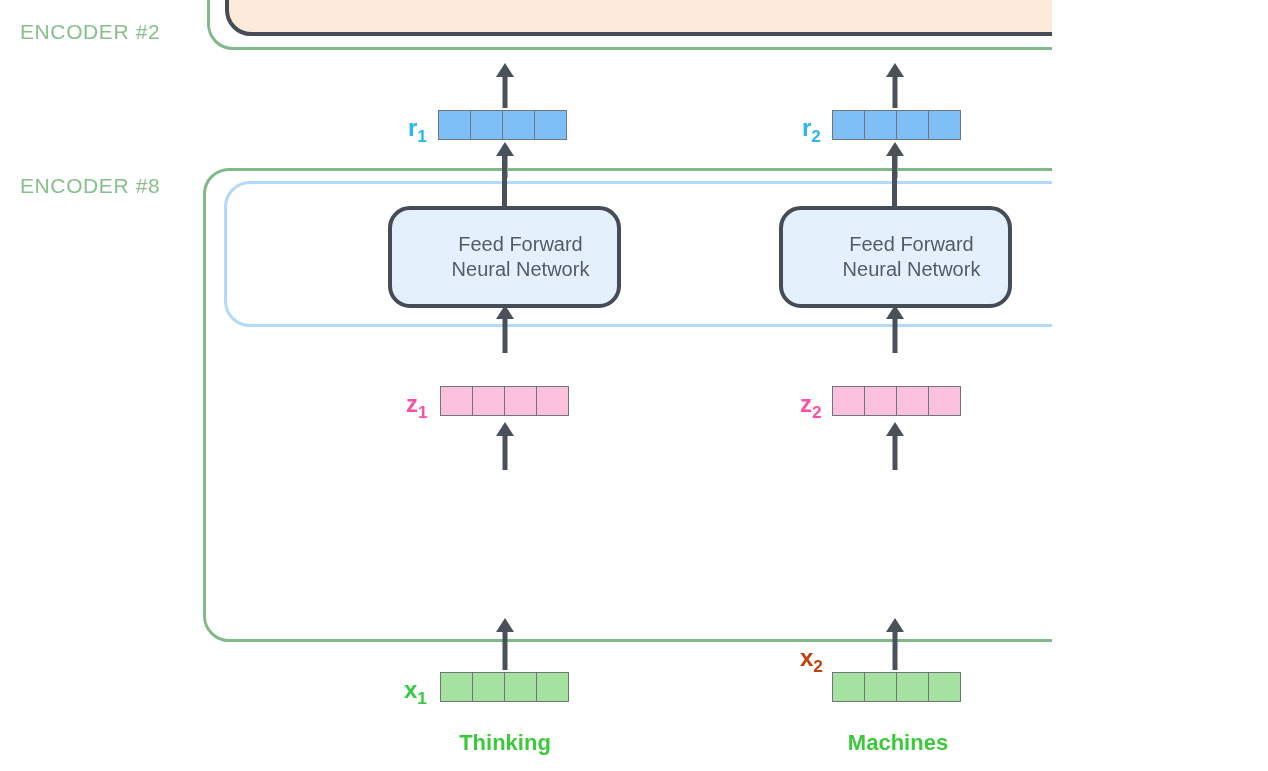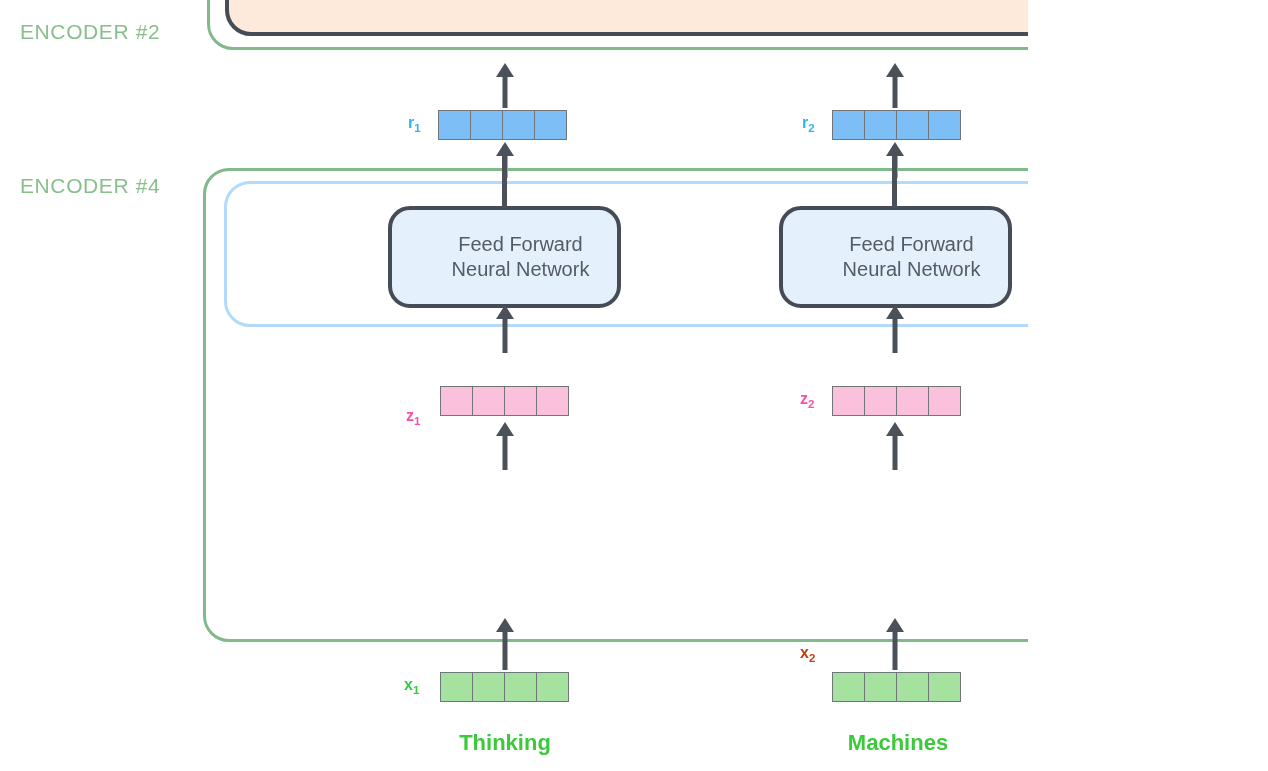--- a/index.html
+++ b/index.html
@@ -9,20 +9,21 @@
   }
   body {
     font-family: "Liberation Sans", sans-serif;
   }
   #stage {
     position: relative;
     width: 1028px;
     height: 771px;
     background: #ffffff;
     overflow: hidden;
+    padding-left: 24px;
   }
 
   
   .encoder-box {
     position: absolute;
     border: 3px solid #82b98a;
     border-radius: 26px;
     background: transparent;
     box-sizing: border-box;
   }
@@ -89,21 +90,21 @@
   .vec .cell {
     width: 33px;
     height: 30px;
     border: 1px solid #6f7579;
     margin-left: -1px;
     box-sizing: border-box;
   }
   .vec .cell:first-child { margin-left: 0; }
   .vec-label {
     position: absolute;
-    font-size: 16px;
+    font-size: 24px;
     font-weight: bold;
     white-space: nowrap;
     font-family: "Liberation Sans", sans-serif;
   }
   .vec-label sub {
     font-size: 0.72em;
     font-weight: bold;
   }
 
   
@@ -185,21 +186,21 @@
     <div class="cell" style="background:#7cbef5;"></div>
     <div class="cell" style="background:#7cbef5;"></div>
   </div>
   <div class="arrow" style="left:885px; top:142px; width:20px; height:36px;">
     <div class="head"></div>
     <div class="shaft" style="top:13px; height:23px;"></div>
   </div>
 
   <div class="encoder-box" style="left:203px; top:168px; width:1018px; height:474px;"></div>
 
-  <div class="encoder-label" style="left:20px; top:174px;">ENCODER #4</div>
+  <div class="encoder-label" style="left:20px; top:174px;">ENCODER #8</div>
 
   <div class="ffn-wrap" style="left:224px; top:181px; width:974px; height:146px;"></div>
 
   <div class="ffn-box" style="left:388px; top:206px; width:233px; height:102px;">
     <span>Feed Forward</span>
     <span>Neural Network</span>
   </div>
 
   <div class="ffn-box" style="left:779px; top:206px; width:233px; height:102px;">
     <span>Feed Forward</span>
@@ -211,21 +212,21 @@
 
   <div class="arrow" style="left:495px; top:305px; width:20px; height:48px;">
     <div class="head"></div>
     <div class="shaft" style="top:13px; height:35px;"></div>
   </div>
   <div class="arrow" style="left:885px; top:305px; width:20px; height:48px;">
     <div class="head"></div>
     <div class="shaft" style="top:13px; height:35px;"></div>
   </div>
 
-  <div class="vec-label" style="left:406px; top:390px; color:#ff4fa3;margin-top:17px;">z<sub>1</sub></div>
+  <div class="vec-label" style="left:406px; top:390px; color:#ff4fa3;">z<sub>1</sub></div>
   <div class="vec" style="left:440px; top:386px;">
     <div class="cell" style="background:#fbc0dc;"></div>
     <div class="cell" style="background:#fbc0dc;"></div>
     <div class="cell" style="background:#fbc0dc;"></div>
     <div class="cell" style="background:#fbc0dc;"></div>
   </div>
 
   <div class="vec-label" style="left:800px; top:390px; color:#ff4fa3;">z<sub>2</sub></div>
   <div class="vec" style="left:832px; top:386px;">
     <div class="cell" style="background:#fbc0dc;"></div>

